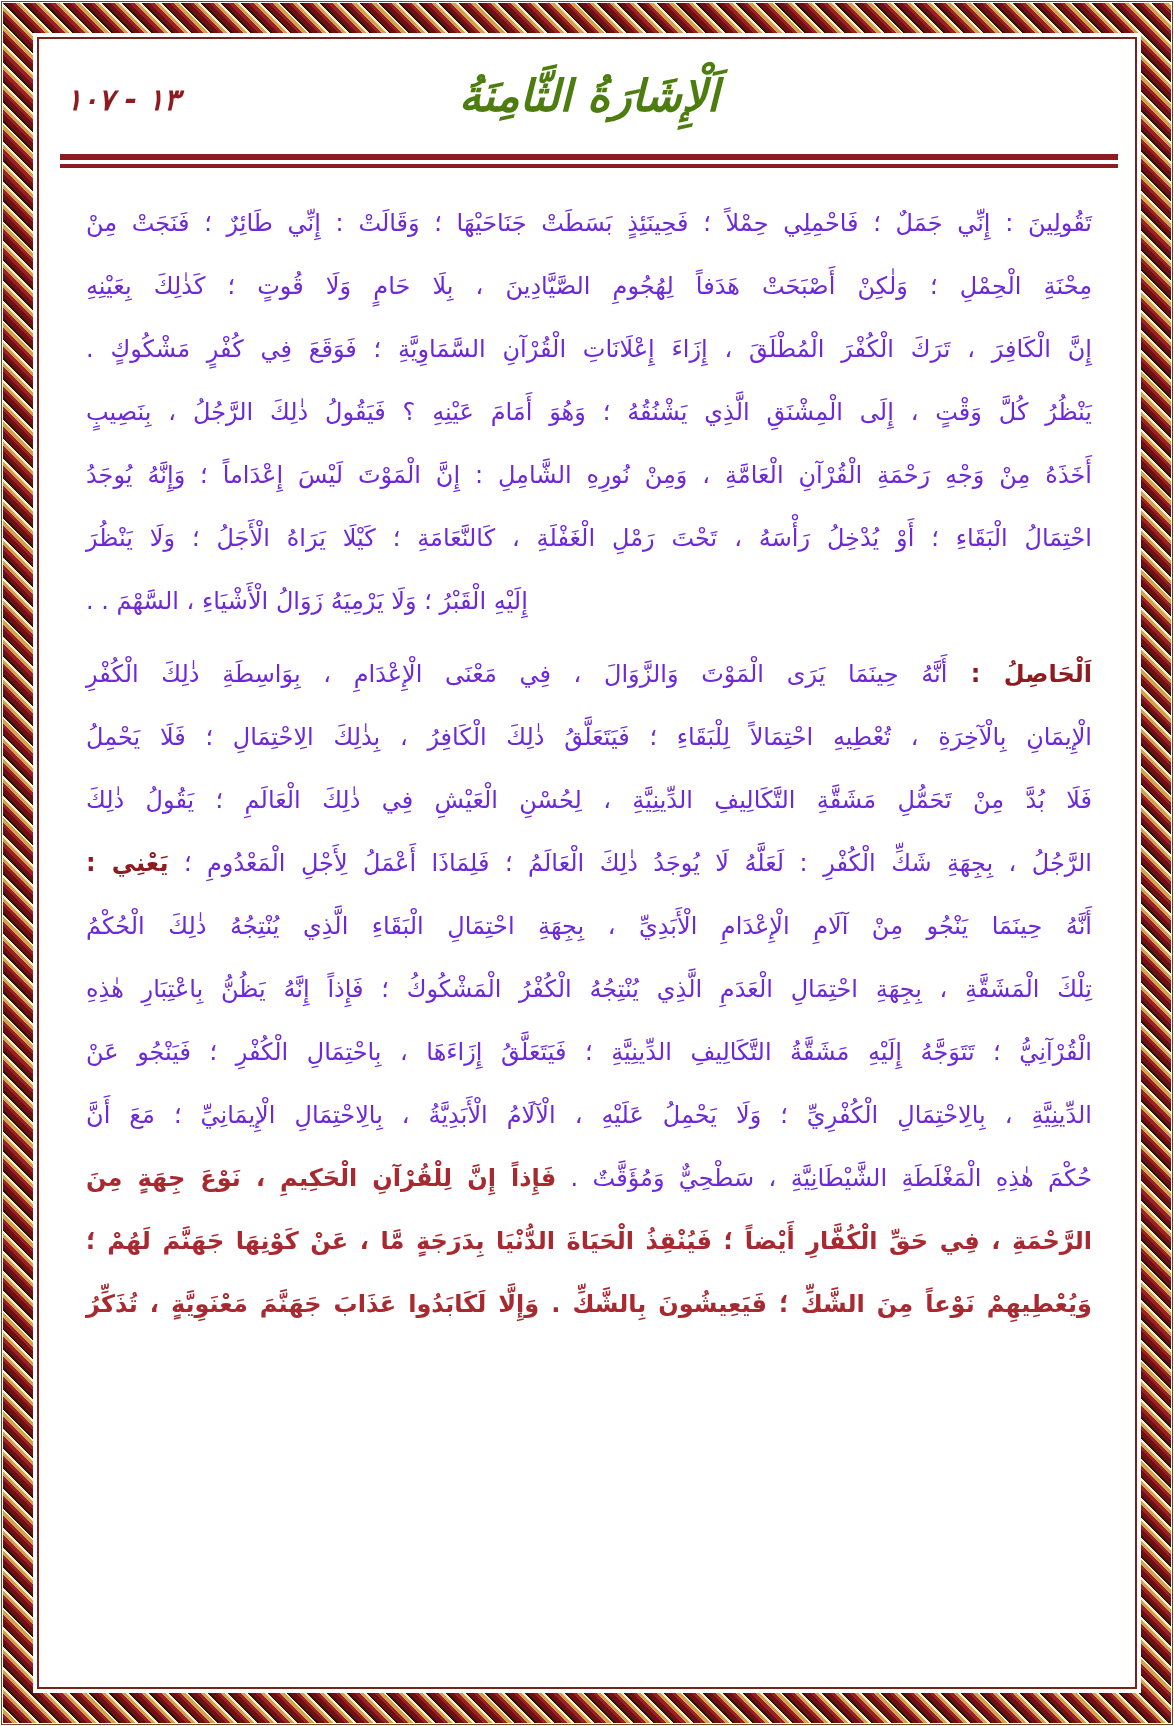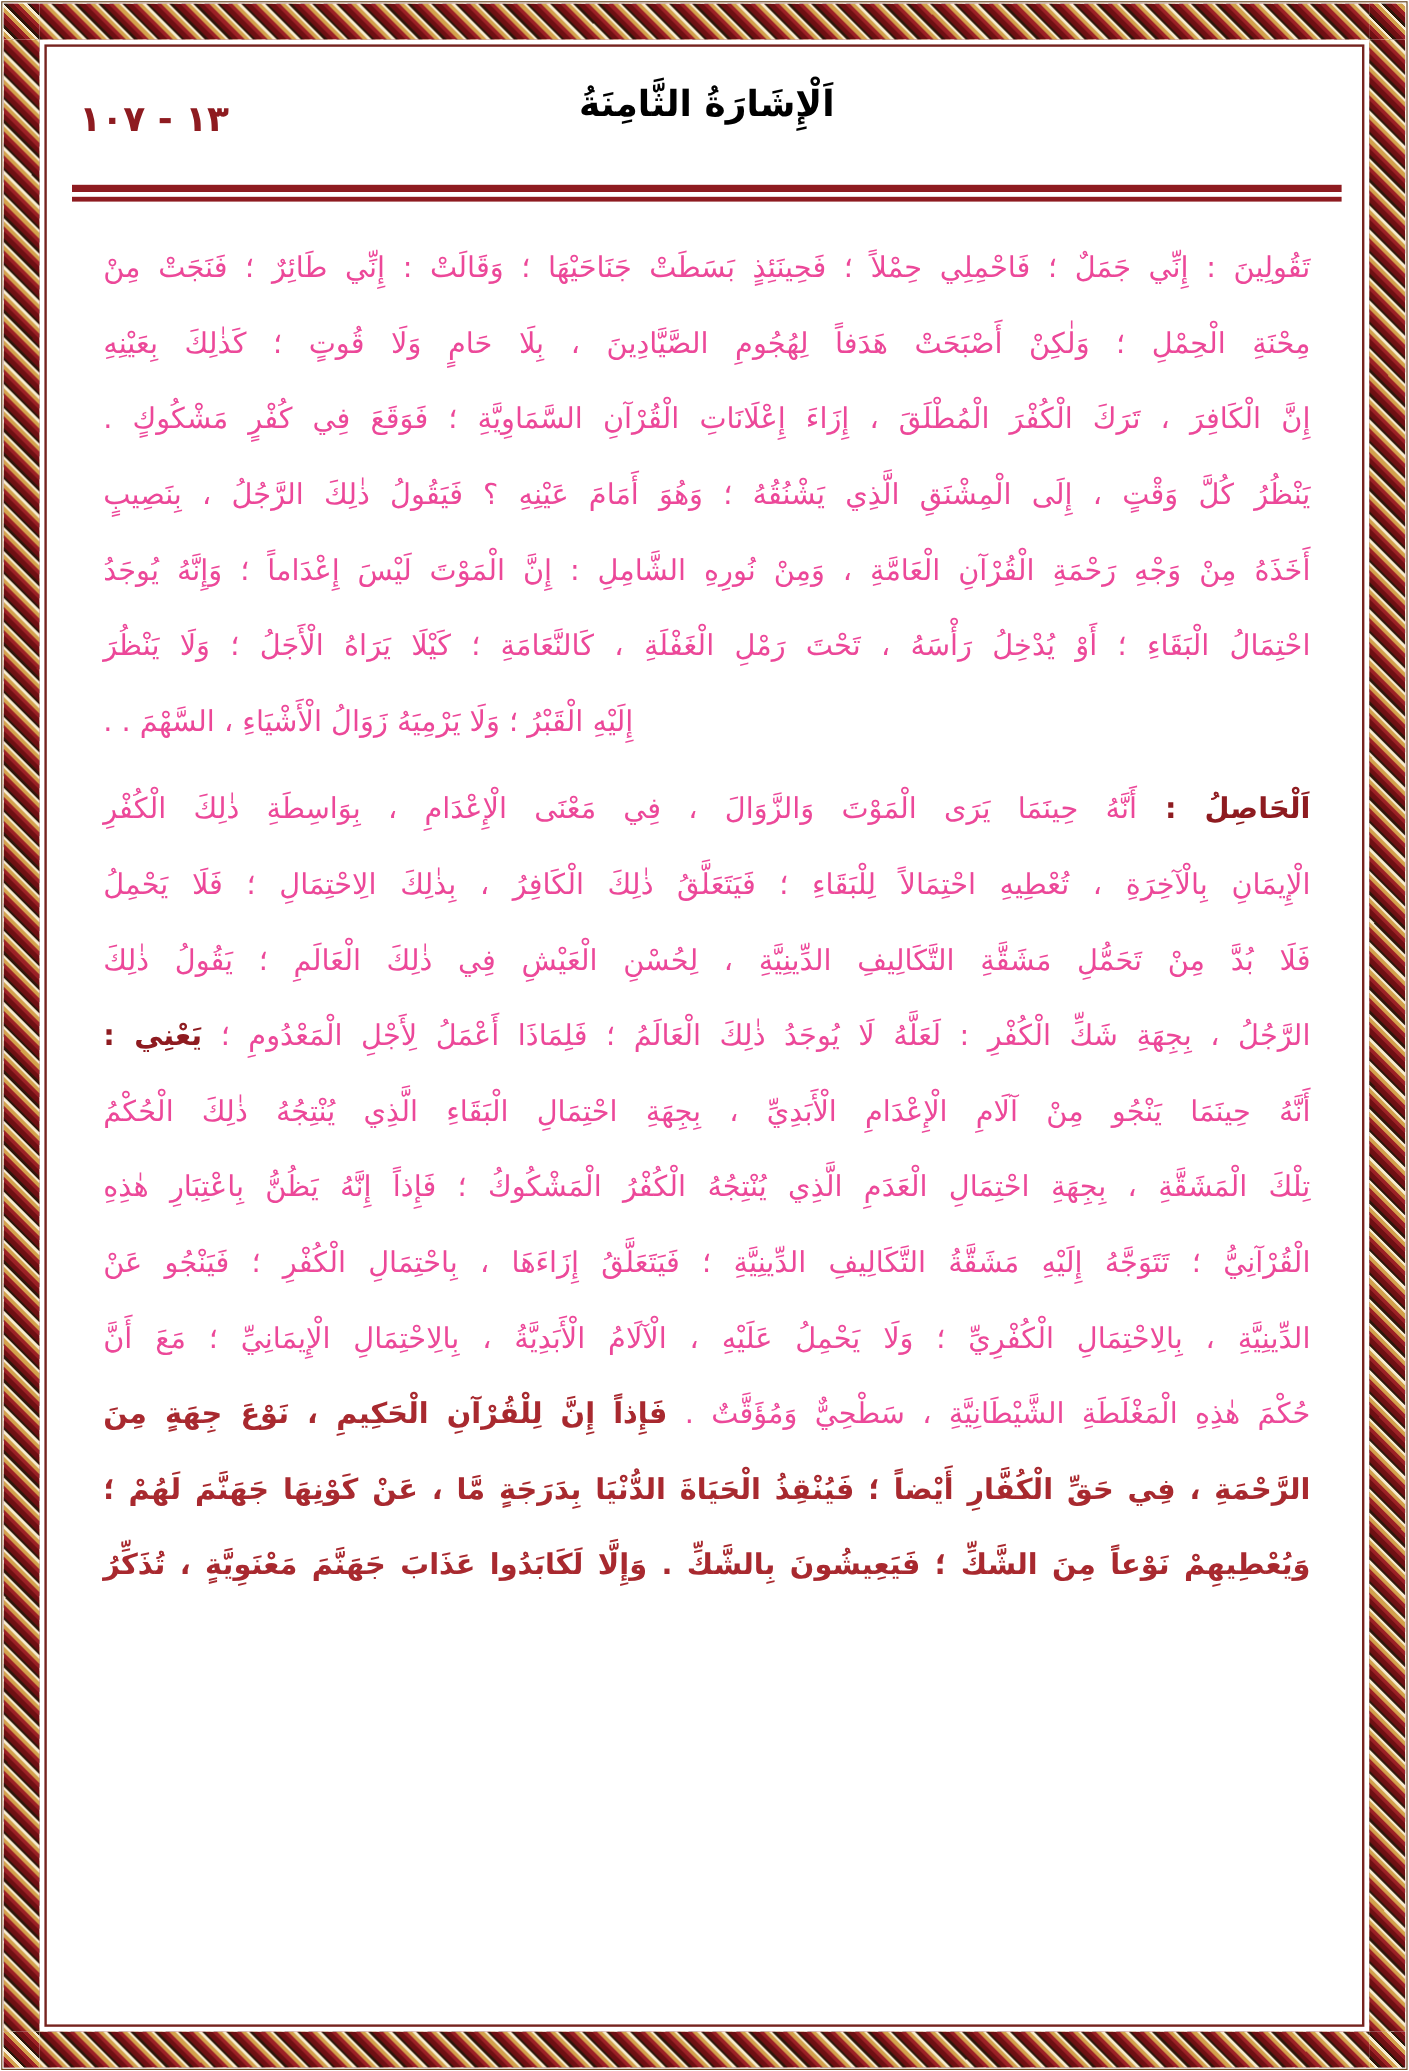--- a/index.html
+++ b/index.html
@@ -12,41 +12,41 @@
   .frame-outer-line{position:absolute;inset:1px;border:1px solid #6b4a23;pointer-events:none;}
   .frame-band{
     position:absolute;inset:3px;border:30px solid #8e1b20;pointer-events:none;
     border-image:repeating-linear-gradient(45deg,
       #6e1013 0 4px,#9c2126 4px 7px,#d3a24c 7px 10px,
       #f7ecd2 10px 12px,#2d160a 12px 14px) 30 round;
   }
   .frame-inner-line{position:absolute;inset:37px;border:2px solid #76231f;pointer-events:none;}
   
   .content{position:absolute;left:60px;right:56px;top:64px;direction:rtl;}
-  .header{position:relative;height:78px;}
+  .header{position:relative;height:78px;font-style:italic;}
   .page-number{
     position:absolute;left:6px;top:18px;font-size:30px;font-weight:bold;
     color:#8e1b20;direction:rtl;letter-spacing:2px;
   }
   .page-title{
-    text-align:center;font-size:30px;font-weight:bold;color:#000000;
+    text-align:center;font-size:44px;font-weight:bold;color:#4d7c0f;
     padding-top:6px;
   }
   .header-rule{
     height:4px;border-top:6px solid #8e1b20;border-bottom:4px solid #8e1b20;
     margin-top:12px;
   }
   .body-text{margin:24px 26px 0;font-size:24px;color:#191919;}
   .line{
     line-height:63px;text-align:justify;text-align-last:justify;
     -moz-text-align-last:justify;text-justify:inter-word;
   }
   .line.align-left{text-align:right;text-align-last:left;-moz-text-align-last:left;}
   .line.para-break{margin-top:10px;}
-  .seg-black{color:#ec4899;}
+  .seg-black{color:#6d28d9;}
   .seg-red{color:#8e1b20;font-weight:bold;}
   .seg-redpara{color:#a8292f;font-weight:bold;}
 </style>
 </head>
 <body>
 
 <div class="frame-outer-line"></div>
 <div class="frame-band"></div>
 <div class="frame-inner-line"></div>
 

